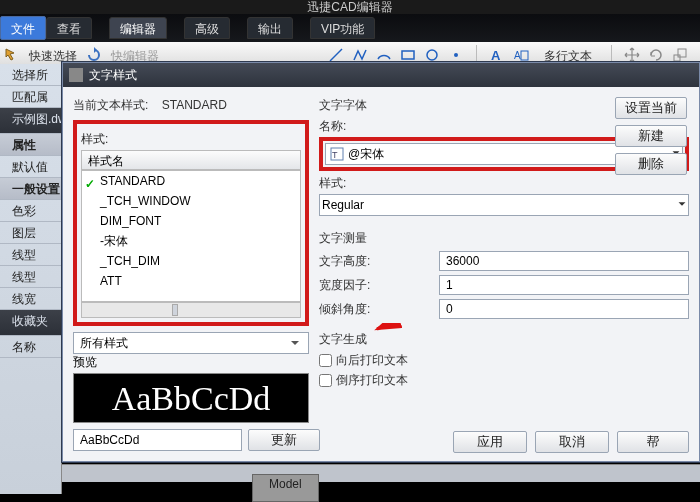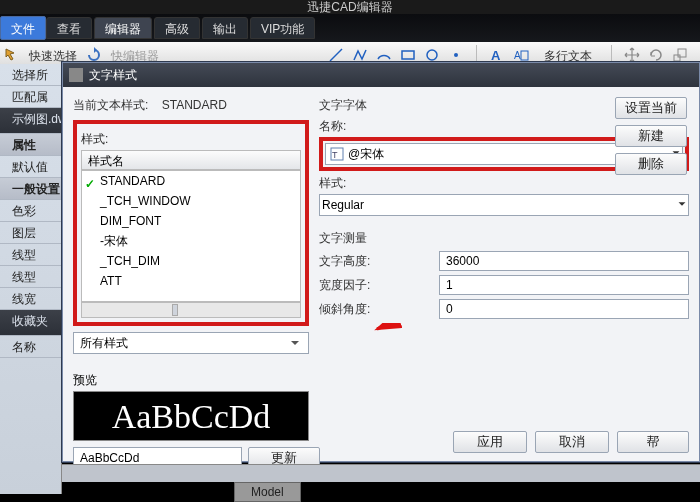--- a/index.html
+++ b/index.html
@@ -3,21 +3,21 @@
 <meta charset="utf-8">
 <style>
   * { box-sizing: border-box; margin: 0; padding: 0; font-family: "Microsoft YaHei", "SimSun", sans-serif; }
   body { width: 700px; height: 502px; background: #000; overflow: hidden; position: relative; font-size: 12px; }
 
   .app-titlebar { height: 14px; background: #1a1a1a; color: #ccc; text-align: center; line-height: 14px; }
 
   .menubar { height: 28px; background: linear-gradient(#0b0c0f,#16181c); display: flex; align-items: center; color: #ddd; }
   .menubar .menu-item { padding: 0 10px; height: 24px; line-height: 24px; }
   .menubar .menu-item.active { background: #6a95de; color: #fff; border: 1px solid #4a6aa0; }
-  .menubar .menu-tab { background: #262b32; border: 1px solid #333; border-radius: 3px 3px 0 0; padding: 0 10px; height: 22px; line-height: 22px; margin-right: 2px; }
+  .menubar .menu-tab { background: #262b32; border: 1px solid #333; border-radius: 3px 3px 0 0; padding: 0 10px; height: 22px; line-height: 22px; margin-right: 17px; }
 
   .ribbon { height: 26px; background: linear-gradient(#fafafa,#dcdcdc); border-bottom: 1px solid #aaa; display: flex; align-items: center; padding: 0 4px; gap: 2px; }
   .ribbon .btn { border: 1px solid transparent; padding: 2px 6px; color: #333; height: 20px; line-height: 16px; }
   .ribbon .icon { width: 16px; height: 16px; display: inline-block; vertical-align: middle; }
   .ribbon-group2 { margin-left: 160px; display: flex; gap: 8px; align-items: center; }
   .ribbon .sep { width: 1px; height: 20px; background: #bbb; margin: 0 4px; }
 
   .leftpanel { position: absolute; left: 0; top: 64px; width: 62px; height: 430px; background: linear-gradient(#d8e0ea,#c8d0da); border-right: 1px solid #888; color: #222; }
   .leftpanel .row { height: 22px; line-height: 22px; padding-left: 12px; border-bottom: 1px solid #b0b8c4; white-space: nowrap; overflow: hidden; }
   .leftpanel .section { background: linear-gradient(#c6ccd6,#b6bcc8); font-weight: bold; }
@@ -35,21 +35,21 @@
   .stylelist { background: #fff; border: 1px solid #bbb; height: 132px; overflow: hidden; }
   .stylelist .item { height: 20px; line-height: 20px; padding-left: 18px; position: relative; }
   .stylelist .item .check { position: absolute; left: 3px; top: 3px; color: #0a0; font-weight: bold; }
   .hscroll { height: 16px; background: #e8e8e8; border: 1px solid #bbb; position: relative; }
   .hscroll .thumb { position: absolute; left: 90px; top: 1px; width: 6px; height: 12px; background: #cfd4dc; border: 1px solid #aaa; }
 
   .all-styles { margin-top: 6px; }
   .selectbox { background: #fff; border: 1px solid #9aa5b4; height: 22px; line-height: 20px; padding: 0 6px; display: flex; align-items: center; justify-content: space-between; }
   .selectbox .arrow { width: 14px; height: 14px; }
 
-  .preview-label { margin-top: 18px; margin-bottom: 2px; }
+  .preview-label { margin-top: 0; margin-bottom: 2px; }
   .preview-box { background: #000; border: 1px solid #888; height: 50px; color: #fff; font-family: "SimSun", serif; font-size: 34px; text-align: center; line-height: 50px; letter-spacing: 0; }
   .preview-row { display: flex; gap: 6px; margin-top: 6px; }
   .preview-row input { flex: 1; height: 22px; border: 1px solid #9aa5b4; padding: 0 6px; background: #fff; font-size: 12px; }
   .winbtn { min-width: 72px; height: 22px; background: linear-gradient(#fcfcfc,#e0e2e6); border: 1px solid #9aa5b4; border-radius: 2px; color: #222; font-size: 13px; }
 
   .rightcol { flex: 1; position: relative; }
   .fontgroup { margin-bottom: 12px; }
   .grouptitle { color: #333; margin-bottom: 4px; }
   .label { color: #333; margin: 4px 0 2px 0; display: block; }
   .namebox { border: 4px solid #d11a1a; padding: 2px; display: flex; }
@@ -68,21 +68,21 @@
   .sidebuttons { position: absolute; right: 2px; top: 0; display: flex; flex-direction: column; gap: 6px; }
   .sidebuttons .winbtn { width: 58px; }
 
   .footer { position: absolute; bottom: 8px; right: 10px; display: flex; gap: 8px; }
   .footer .winbtn { width: 74px; }
 
   .barcap { height: 22px; line-height: 22px; padding-left: 6px; color: #2a2a2a; border-bottom: 1px solid #a4acb8; }
 
   .arrow-annotation { position: absolute; left: 304px; top: 236px; pointer-events: none; }
 
-  .modeltab { position: absolute; left: 234px; bottom: 0; height: 20px; background: #999; border: 1px solid #666; color: #222; padding: 0 16px; line-height: 18px; border-radius: 0 0 0 0; }
+  .modeltab { position: absolute; left: 252px; bottom: 0; height: 28px; background: #999; border: 1px solid #666; color: #222; padding: 0 16px; line-height: 18px; border-radius: 0 0 0 0; }
 
   .scrollbar-bottom { position: absolute; left: 62px; bottom: 20px; height: 18px; width: 638px; background: #bfc4cc; border-top: 1px solid #888; }
 </style>
 </head>
 <body>
 
 <div class="app-titlebar">迅捷CAD编辑器</div>
 
 <div class="menubar">
   <div class="menu-item active" style="color:#fff;background:#3c7adb;border-radius:2px;">文件</div>
@@ -247,20 +247,31 @@
         <div class="row2">
           <span class="lbl">宽度因子:</span>
           <input type="text" value="1" style="">
         </div>
         <div class="row2">
           <span class="lbl">倾斜角度:</span>
           <input type="text" value="0" style="">
         </div>
       </div>
 
+      <div class="gen" style="margin-top:12px;">
+        <div class="grouptitle">文字生成</div>
+        <label class="chkrow">
+            <input type="checkbox" style="">
+            <span>向后打印文本</span>
+          </label>
+        <label class="chkrow">
+            <input type="checkbox" style="">
+            <span>倒序打印文本</span>
+          </label>
+      </div>
 
       <div class="sidebuttons">
         <button class="winbtn" style="width:62px;">设置当前</button>
         <button class="winbtn">新建</button>
         <button class="winbtn">删除</button>
       </div>
     </div>
 
     <svg class="arrow-annotation" width="200" height="80">
       <defs>

